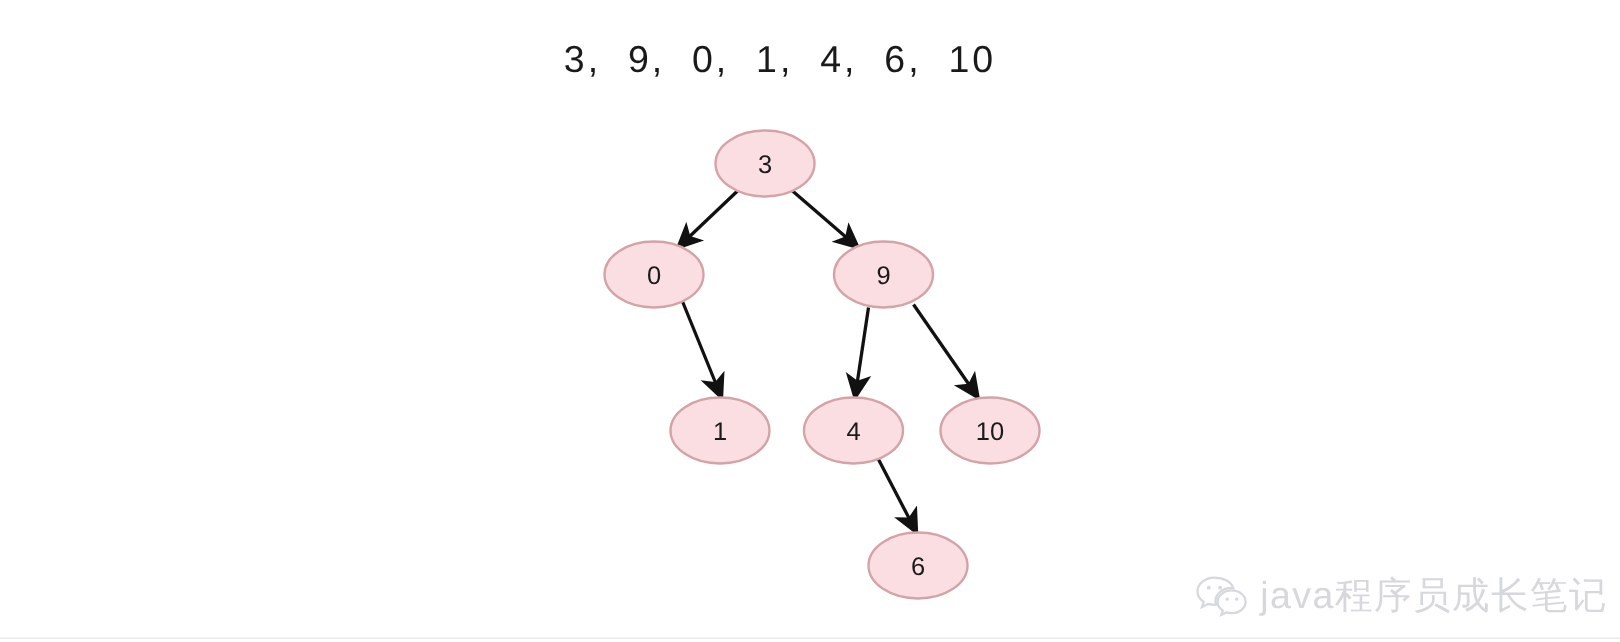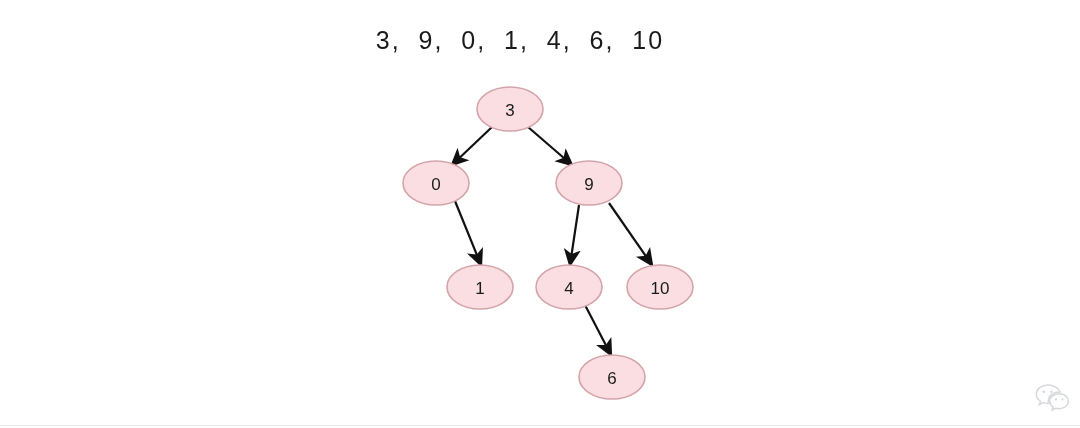--- a/index.html
+++ b/index.html
@@ -144,16 +144,17 @@
     <span class="wechat-icon">
       <svg viewBox="0 0 40 32" width="38" height="30" aria-hidden="true">
         <path d="M14.2 3.2C7.6 3.2 2.2 7.6 2.2 13c0 3 1.7 5.7 4.4 7.5l-1.2 3.7 4.3-2.2c1.4.4 2.9.6 4.5.6.4 0 .8 0 1.2-.05-.25-.8-.38-1.65-.38-2.5 0-5.2 5.1-9.4 11.4-9.4.42 0 .83.02 1.24.06C26.4 6.5 20.9 3.2 14.2 3.2z" fill="none" stroke="#d6d8dc" stroke-width="1.6"></path>
         <circle cx="10.2" cy="10.4" r="1.35" fill="#d6d8dc"></circle>
         <circle cx="18.3" cy="10.4" r="1.35" fill="#d6d8dc"></circle>
         <path d="M26.5 12.4c-5.5 0-10 3.6-10 8.1 0 2.5 1.4 4.7 3.7 6.2l-1 3.1 3.6-1.8c1.2.3 2.4.5 3.7.5 5.5 0 10-3.6 10-8s-4.5-8.1-10-8.1z" fill="none" stroke="#d6d8dc" stroke-width="1.6"></path>
         <circle cx="23.3" cy="18.6" r="1.15" fill="#d6d8dc"></circle>
         <circle cx="30.1" cy="18.6" r="1.15" fill="#d6d8dc"></circle>
       </svg>
     </span>
+    <span>java程序员成长笔记</span>
   </div>
 </div>
 
 <div class="bottom-rule"></div>
 
 </body></html>

